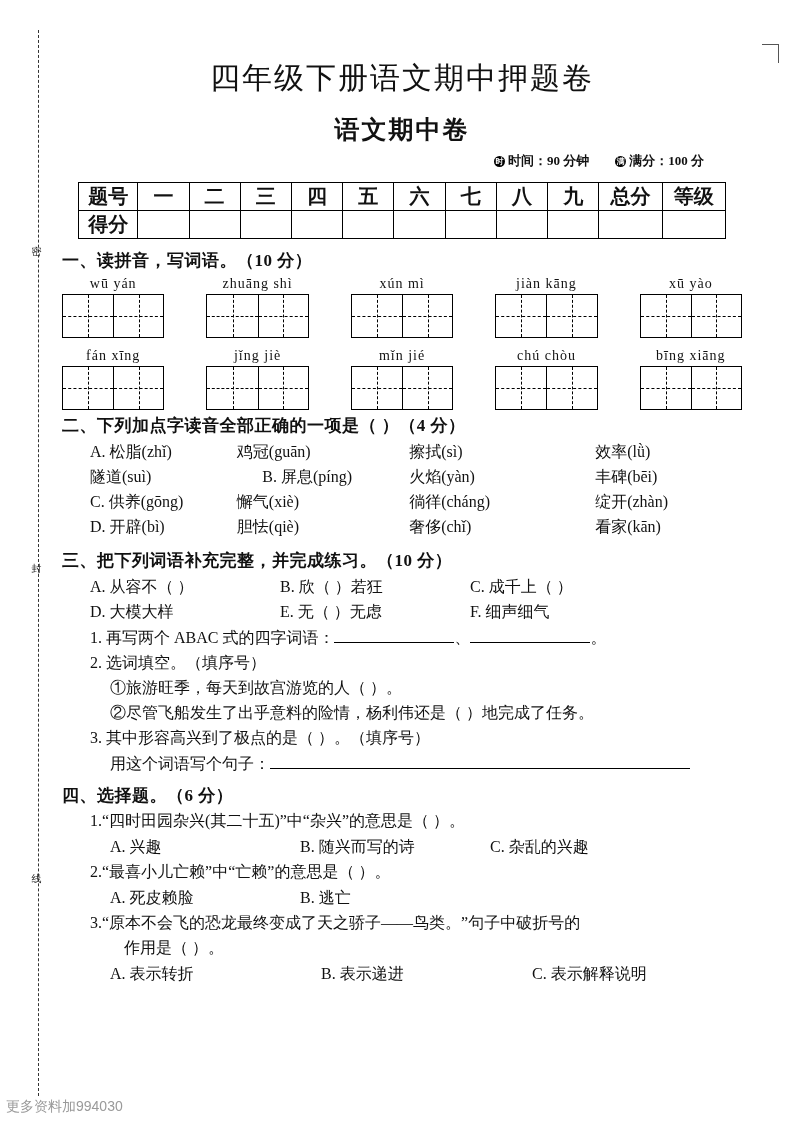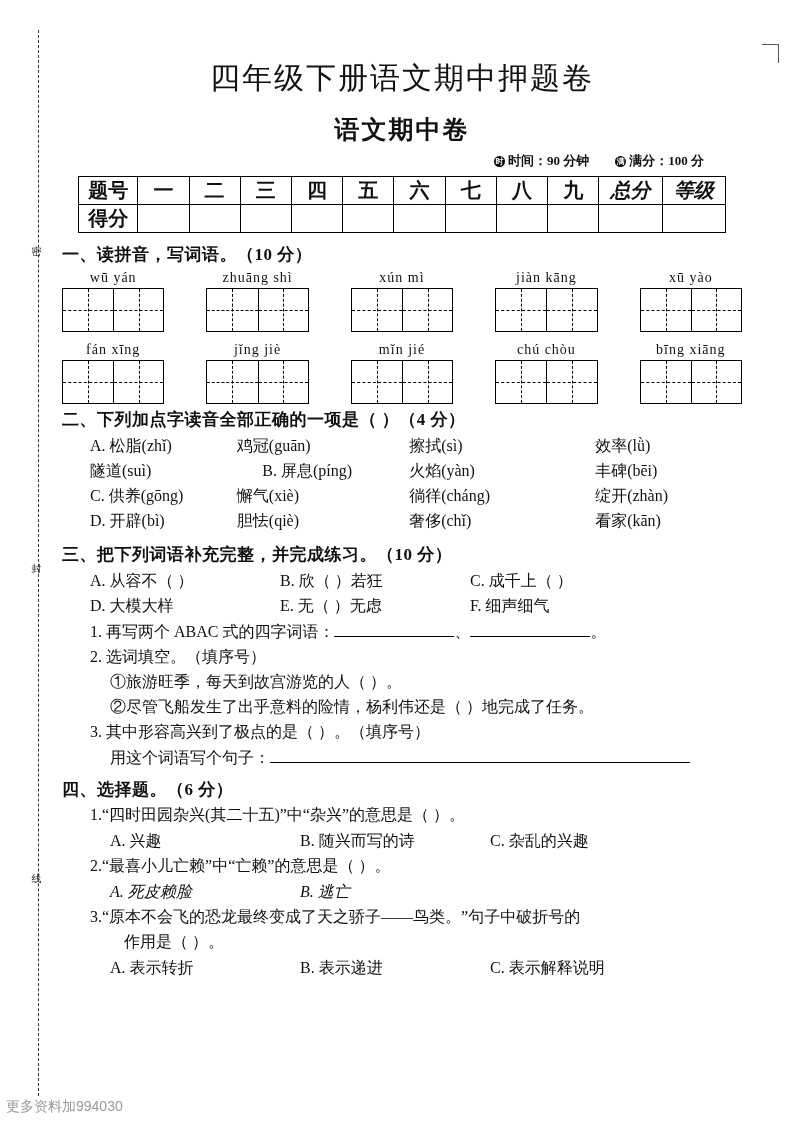--- a/index.html
+++ b/index.html
@@ -78,21 +78,21 @@
     margin: 6px 0 4px 0;
   }
   .meta-row {
     display: flex;
     justify-content: flex-end;
     gap: 26px;
     font-size: 13px;
     font-weight: bold;
     padding-right: 38px;
     margin-top: 6px;
-    margin-bottom: 6px;
+    margin-bottom: 12px;
   }
   .meta-item {
     white-space: nowrap;
   }
   .meta-bullet {
     display: inline-block;
     width: 11px; height: 11px;
     border-radius: 50%;
     background: #000;
     color: #fff;
@@ -113,33 +113,33 @@
   table.score-table td {
     border: 1.6px solid #000;
     height: 27px;
     text-align: center;
     font-size: 20px;
     font-weight: bold;
     padding: 0;
   }
   table.score-table td.head-cell { width: 58px; }
   table.score-table td.num-cell { width: 50px; }
-  table.score-table td.total-cell { width: 62px; font-style: italic; }
+  table.score-table td.total-cell { width: 62px; }
 
   .sec-title {
     font-size: 17px;
     font-weight: bold;
     margin: 10px 0 2px 0;
     letter-spacing: 0.5px;
   }
 
   
   .pinyin-row {
     display: flex;
-    justify-content: center;
+    justify-content: flex-start;
     gap: 42px;
     margin-top: 4px;
   }
   .pin-group { width: 118px; }
   .pin-text {
     text-align: center;
     font-size: 14px;
     font-family: "Liberation Serif", serif;
     letter-spacing: 1px;
     margin-bottom: 2px;
@@ -409,28 +409,28 @@
     <div class="sec-title" style="margin-top:8px;">四、选择题。（6 分）</div>
 
     <div class="q-line indent1">1.“四时田园杂兴(其二十五)”中“杂兴”的意思是（    ）。</div>
     <div class="opt-row" style="padding-left:48px;">
       <div class="op w3">A. 兴趣</div>
       <div class="op w3">B. 随兴而写的诗</div>
       <div class="op w3">C. 杂乱的兴趣</div>
     </div>
 
     <div class="q-line indent1">2.“最喜小儿亡赖”中“亡赖”的意思是（    ）。</div>
-    <div class="opt-row" style="padding-left:48px;font-style:italic;">
+    <div class="opt-row" style="padding-left:48px;">
       <div class="op w3">A. 死皮赖脸</div>
       <div class="op w3">B. 逃亡</div>
     </div>
 
     <div class="q-line indent1">3.“原本不会飞的恐龙最终变成了天之骄子——鸟类。”句子中破折号的</div>
     <div class="q-line indent3">作用是（    ）。</div>
-    <div class="opt-row" style="padding-left:48px;">
+    <div class="opt-row" style="padding-left:48px;gap:21px;">
       <div class="op w3">A. 表示转折</div>
       <div class="op w3">B. 表示递进</div>
       <div class="op w3">C. 表示解释说明</div>
     </div>
 
   </div>
 
   <div class="footer-note">更多资料加994030</div>
 </div>
 

